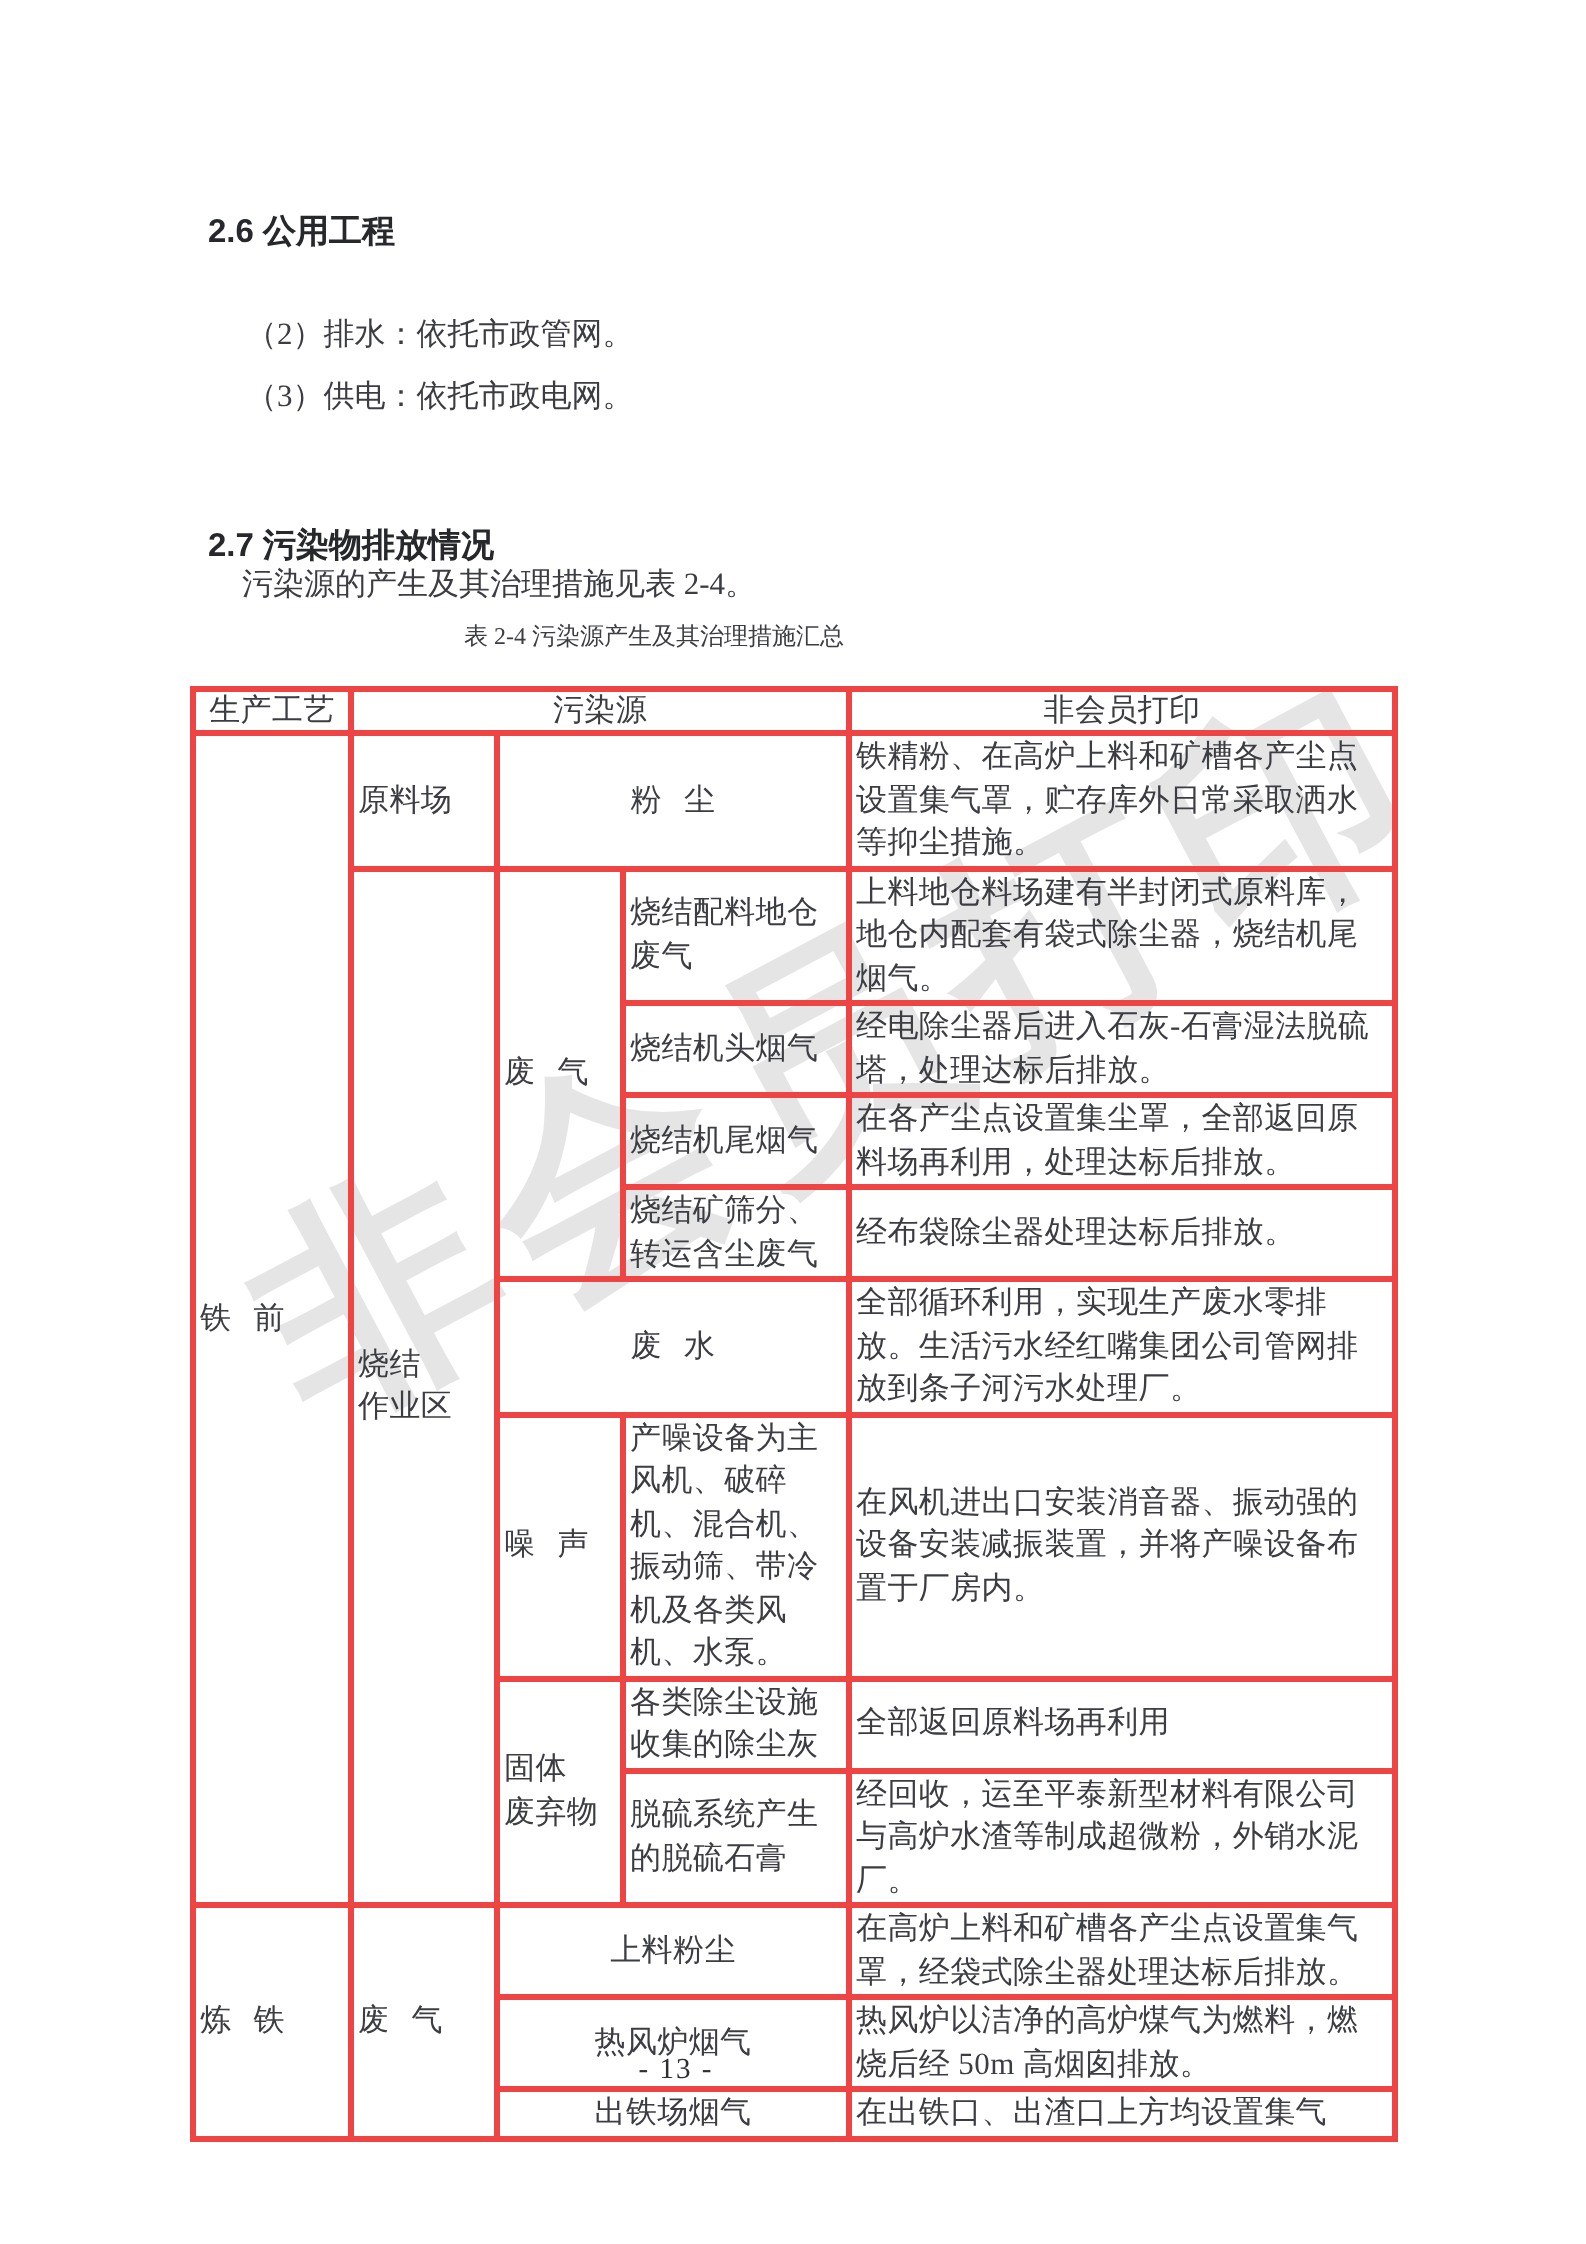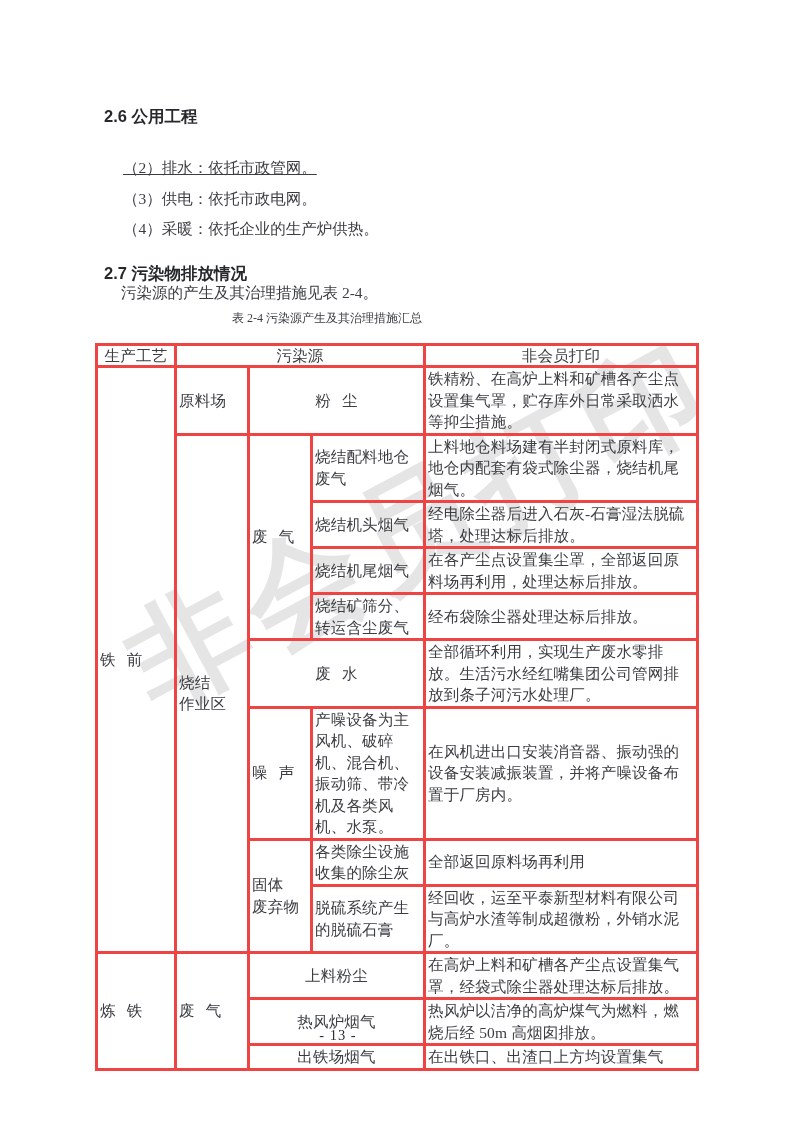--- a/index.html
+++ b/index.html
@@ -23,21 +23,21 @@
     font-family:"Liberation Sans","DejaVu Sans",sans-serif;
     font-weight:700; font-size:16.5px; color:#26282c; line-height:20px;
     white-space:nowrap;
   }
   .h26 { top:95px; }
   .h27 { top:252px; }
   .li {
     position:absolute; left:123px; font-size:15.5px; line-height:21px;
     white-space:nowrap; color:#3b3d42;
   }
-  .li1 { top:127px; } .li2 { top:157px;text-decoration:underline; } .li3 { top:188px; } .li4 { top:218px; }
+  .li1 { top:127px; } .li2 { top:157px; } .li3 { top:188px; } .li4 { top:218px; }
   .intro { position:absolute; left:121px; top:282px; font-size:15.5px; line-height:21px; white-space:nowrap; margin:0; }
   .caption { position:absolute; left:232px; top:308px; font-size:12px; line-height:21px; white-space:nowrap; }
   table.pt {
     position:absolute; left:95px; top:343px;
     border-collapse:collapse; table-layout:fixed; width:601px;
     font-size:15.5px; color:#3b3d42;
   }
   table.pt td {
     border:3px solid #ef4444; overflow:hidden;
     line-height:21.5px; letter-spacing:0.2px;
@@ -60,21 +60,20 @@
 
 <div class="page">
   <div class="watermark">非会员打印</div>
 
   <div class="content">
 
     <h2 class="h-sec h26">2.6 公用工程</h2>
 
     <div class="li li2">（2）排水：依托市政管网。</div>
     <div class="li li3">（3）供电：依托市政电网。</div>
-    <div class="li li4">（4）采暖：依托企业的生产炉供热。</div>
 
     <h2 class="h-sec h27">2.7 污染物排放情况</h2>
 
     <p class="intro">污染源的产生及其治理措施见表 2-4。</p>
 
     <div class="caption">表 2-4 污染源产生及其治理措施汇总</div>
 
     <table class="pt">
       <colgroup>
         <col style="width:79px">

